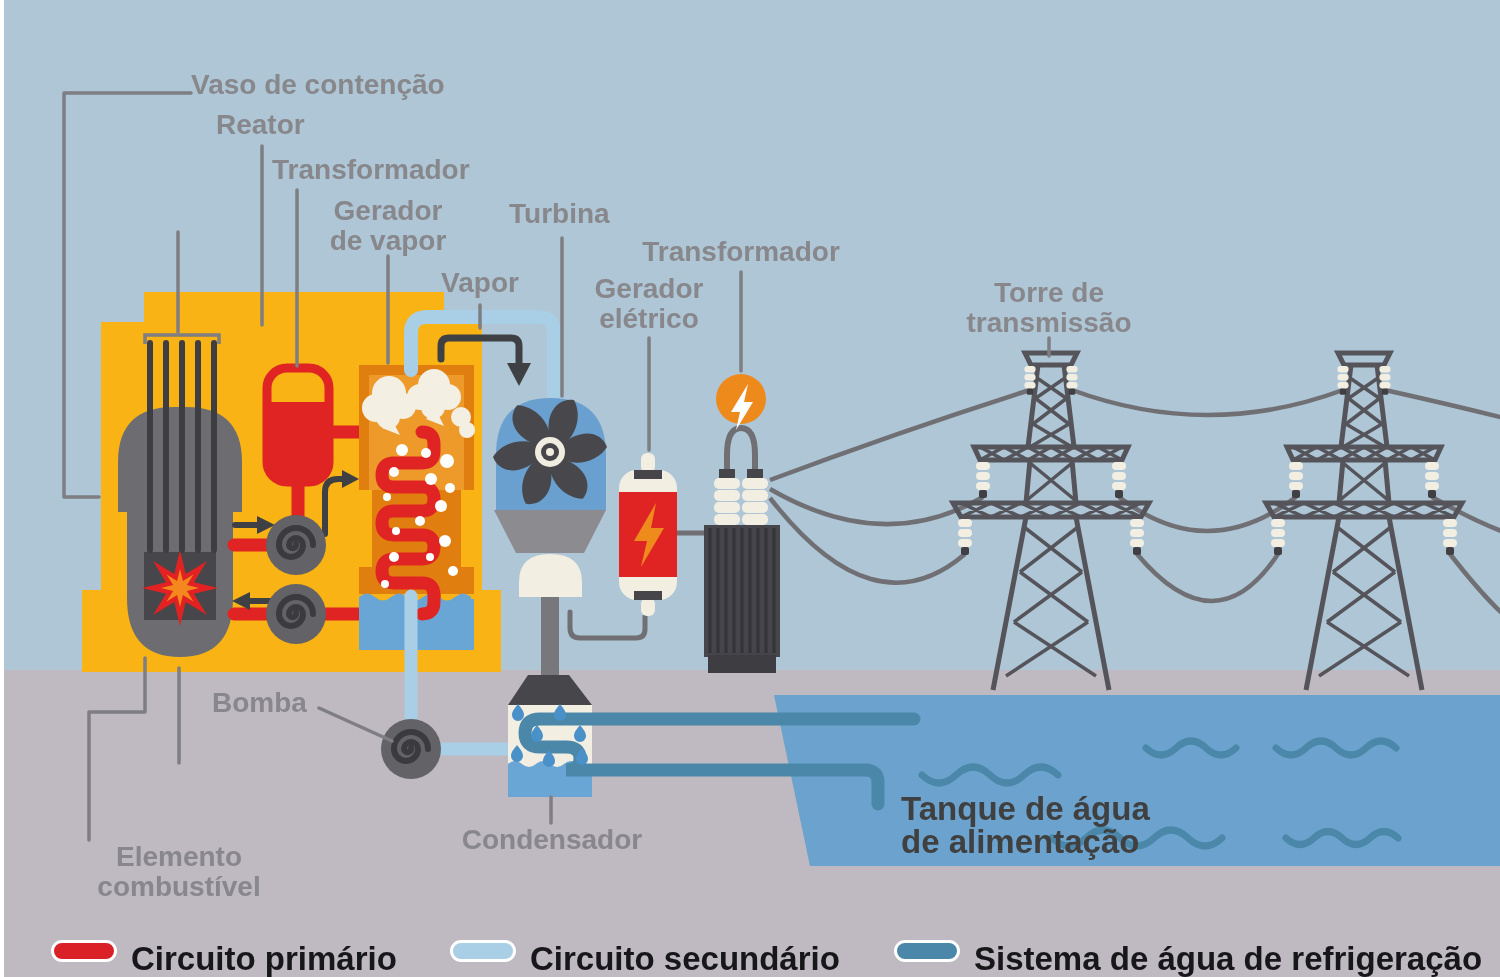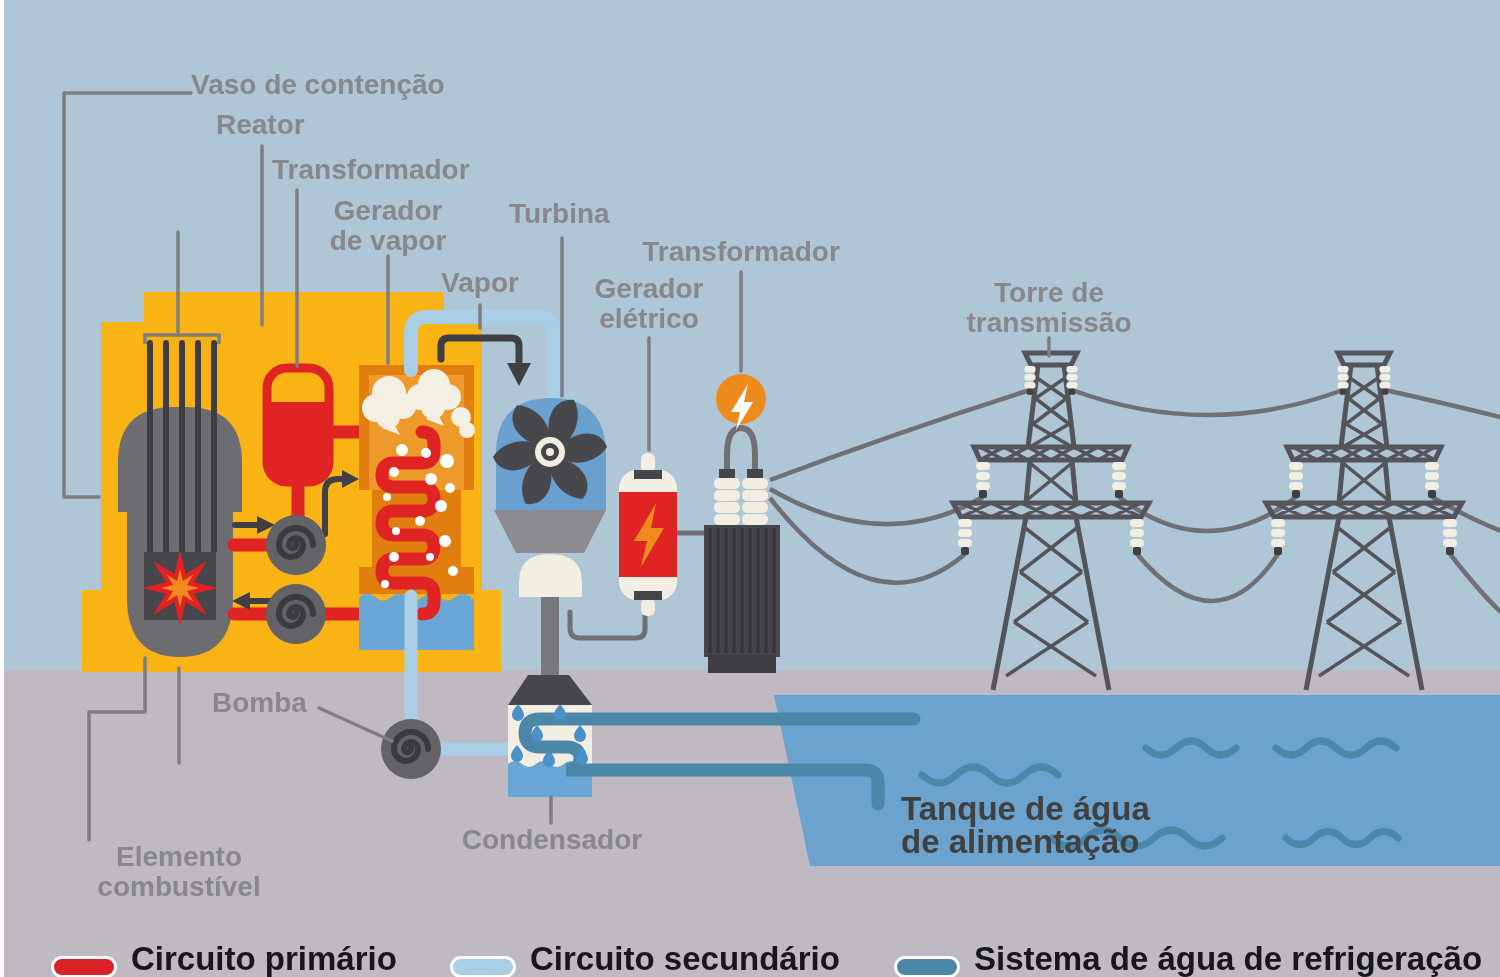--- a/index.html
+++ b/index.html
@@ -5,21 +5,21 @@
   html,body{margin:0;padding:0;}
   body{width:1500px;height:977px;overflow:hidden;position:relative;
        font-family:"Liberation Sans", sans-serif;}
   #stage{position:absolute;left:4px;top:0;width:1500px;height:977px;}
   #art{position:absolute;left:0;top:0;}
   .lbl{position:absolute;font-weight:bold;font-size:28px;line-height:1.06;
        color:#87878c;white-space:nowrap;}
   .lbl span{display:block;}
   .lbl.center{transform:translateX(-50%);text-align:center;}
   .lbl.white{color:#404040;font-size:33px;line-height:1.0;}
-  .legend-item{position:absolute;display:flex;align-items:flex-end;gap:14px;}
+  .legend-item{position:absolute;display:flex;align-items:flex-start;gap:14px;}
   .legend-swatch{width:60px;height:16px;border-radius:12px;border:3px solid #ffffff;
        flex:0 0 auto;}
   .legend-label{font-weight:bold;font-size:33px;color:#17171a;white-space:nowrap;}
 </style>
 </head>
 <body>
 
 <div id="stage">
 <svg id="art" width="1500" height="977" viewBox="0 0 1500 977">
   <defs>

